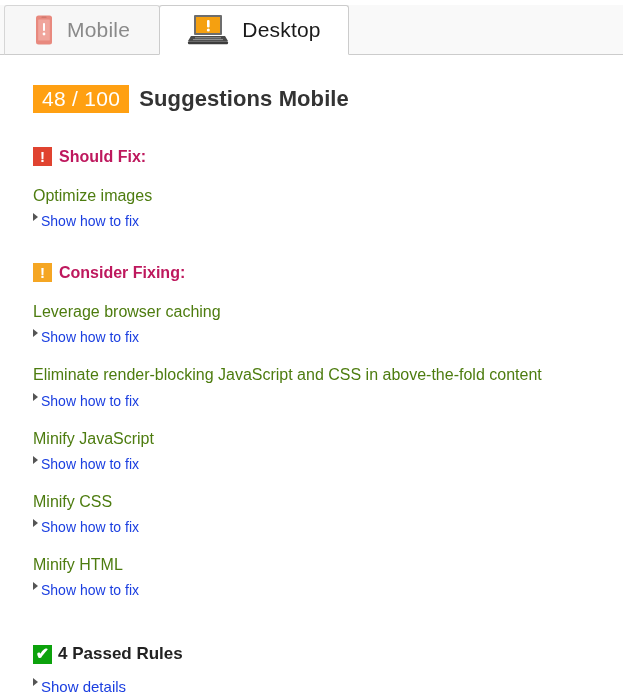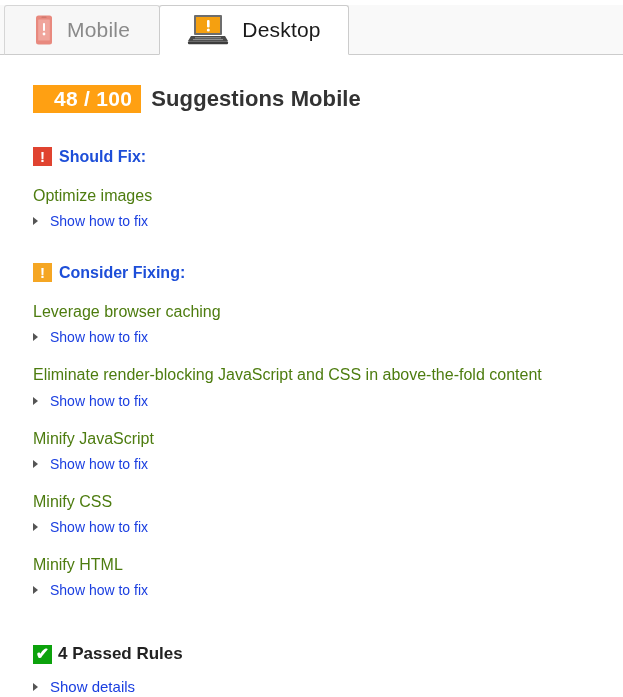--- a/index.html
+++ b/index.html
@@ -83,22 +83,22 @@
 
   .summary-row {
     display: flex;
     align-items: center;
     margin-top: 30px;
   }
   .score-badge {
     background: #ffa012;
     color: #ffffff;
     font-size: 21px;
-    font-weight: bold;
-    padding: 3px 9px 4px 21px;
+    font-weight: normal;
+    padding: 3px 9px 4px 9px;
     line-height: 1.0;
     letter-spacing: 0.3px;
   }
   .summary-title {
     font-size: 22px;
     font-weight: bold;
     color: #333333;
     margin-left: 10px;
     letter-spacing: 0.1px;
   }
@@ -122,37 +122,35 @@
   .sq-badge .glyph {
     color: #ffffff;
     font-size: 15px;
     font-weight: bold;
     line-height: 1;
   }
   .sq-badge.green .glyph { font-size: 16px; }
   .section-title {
     font-size: 16px;
     font-weight: bold;
-    color: #1d4ed8;
+    color: #be185d;
     margin-left: 7px;
   }
 
   .rule {
     margin-top: 20px;
   }
   .rule-name {
     font-size: 16px;
     color: #4d7c0f;
     line-height: 1.2;
   }
   .show-link-row {
     margin-top: 8px;
     display: flex;
-    align-items: center;
-    gap: 9px;
   }
   .caret {
     width: 0;
     height: 0;
     border-left: 5px solid #555555;
     border-top: 4px solid transparent;
     border-bottom: 4px solid transparent;
     margin-right: 3px;
     flex: 0 0 auto;
   }

